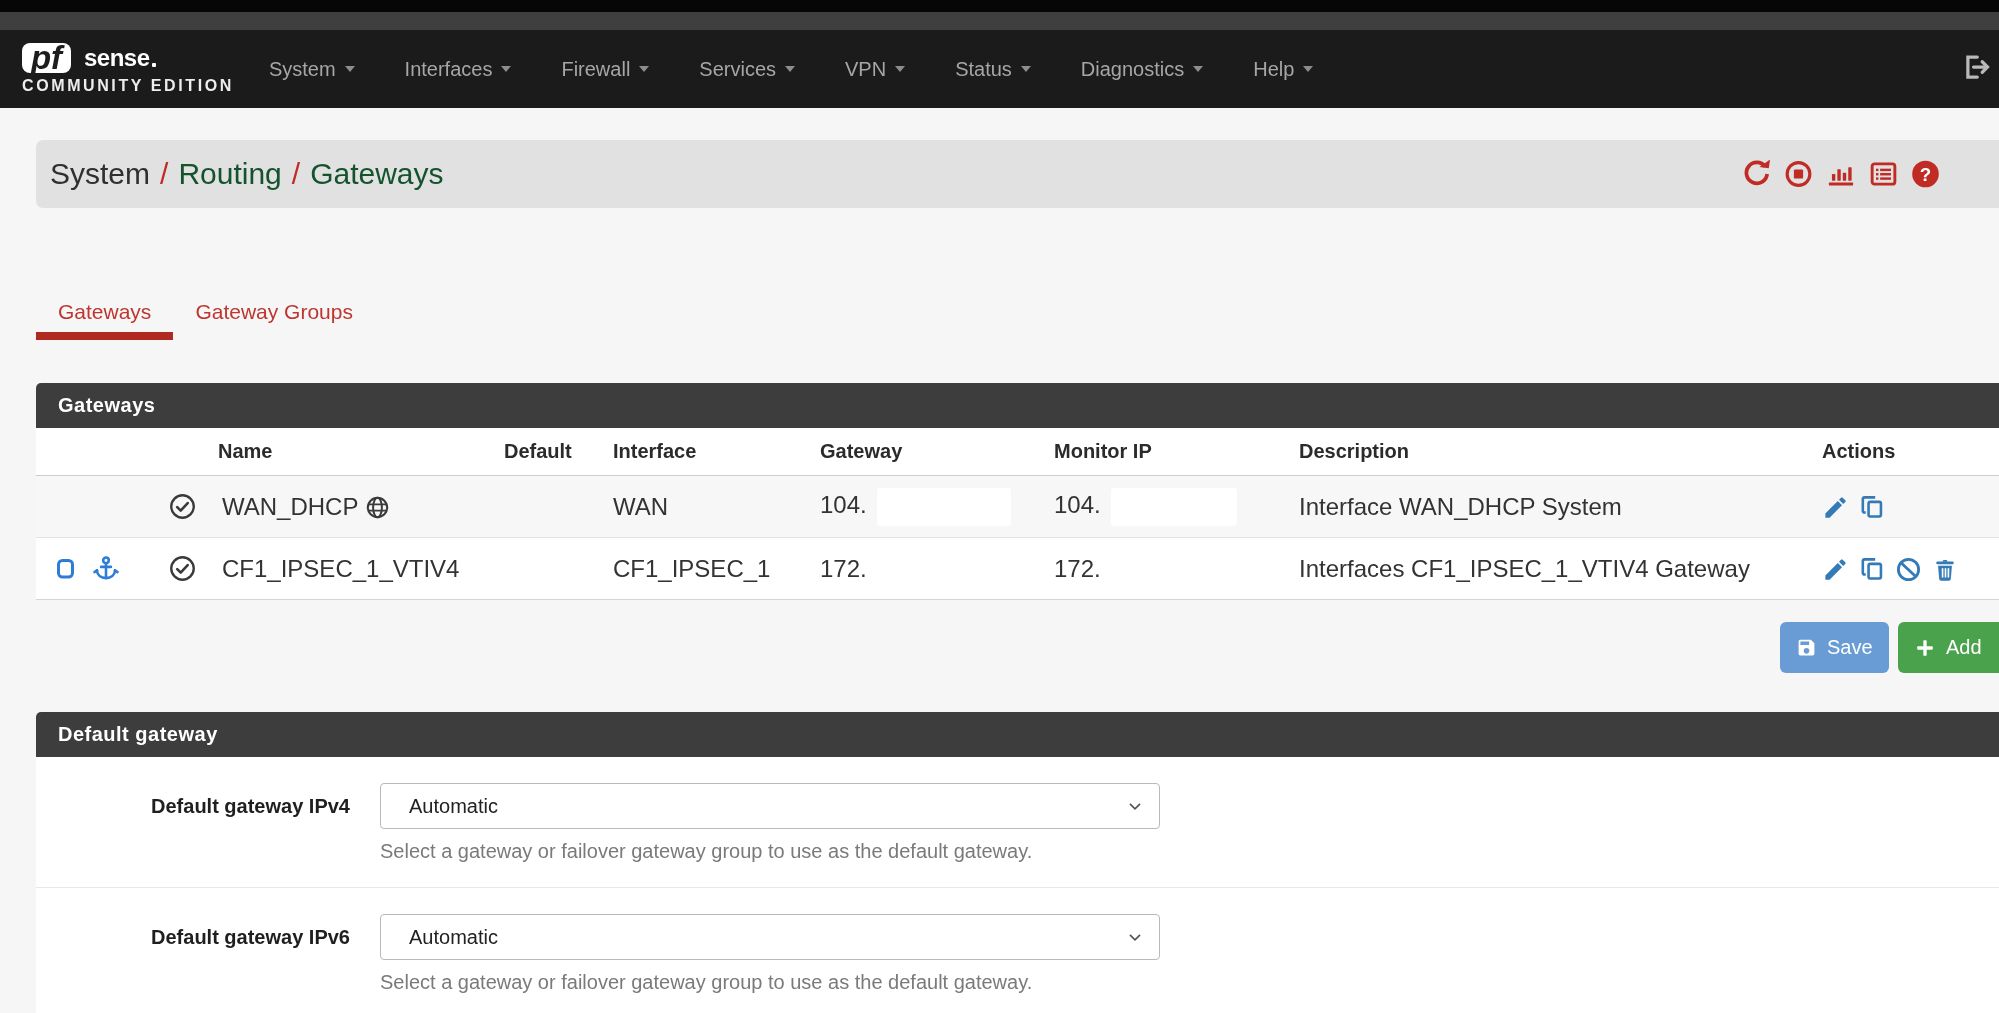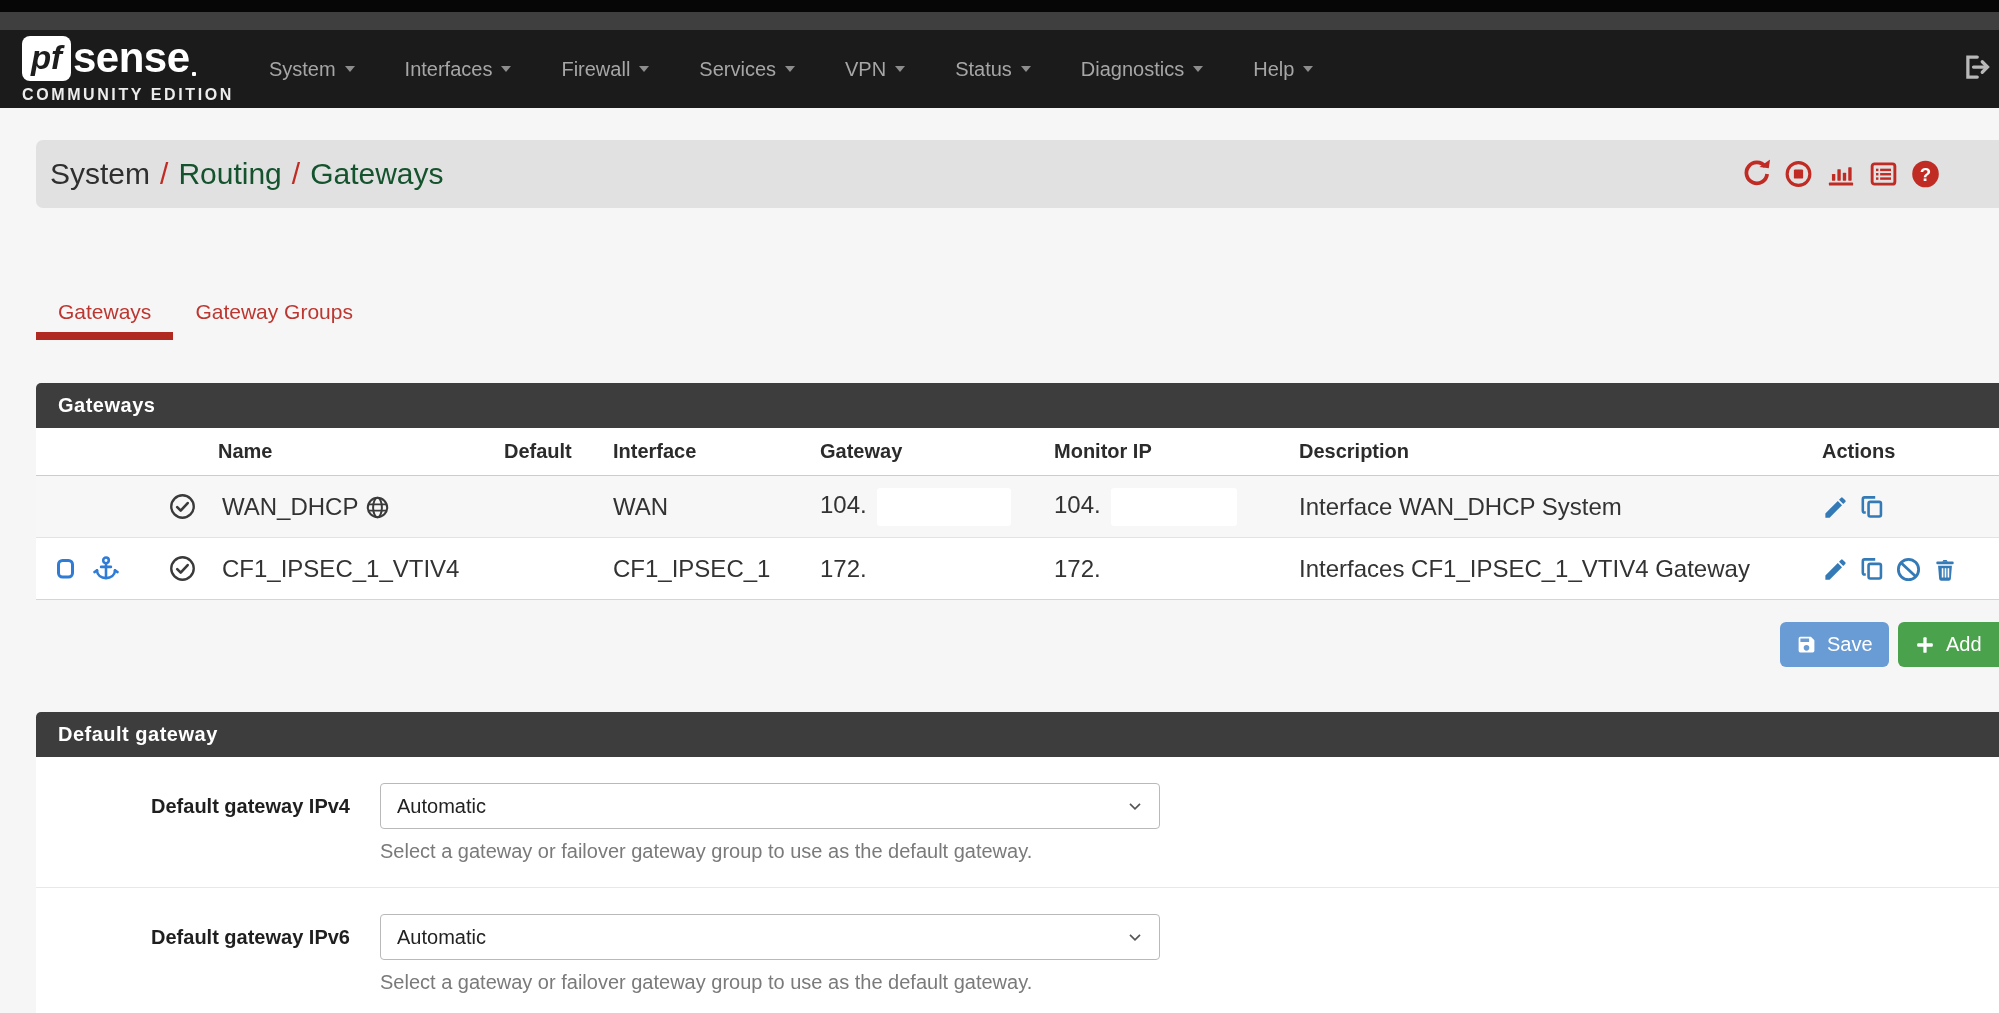--- a/index.html
+++ b/index.html
@@ -7,22 +7,22 @@
               font-family:"Liberation Sans", sans-serif; position:relative; }
 
   
   .strip1 { position:absolute; top:0; left:0; width:100%; height:12px; background:#060606; }
   .strip2 { position:absolute; top:12px; left:0; width:100%; height:18px; background:#3f3f3f; }
   .navbar { position:absolute; top:30px; left:0; width:100%; height:78px; background:#1b1b1b;
             display:flex; align-items:center; }
   .logo { margin-left:22px; display:flex; flex-direction:column; align-items:flex-start; }
   .logo-line1 { display:flex; align-items:center; }
   .pfbox { background:#fff; color:#1d1d1d; font-style:italic; font-weight:900; font-size:33px;
-           width:49px; height:45px; border-radius:8px; display:flex; align-items:center; justify-content:center; }
-  .sense { color:#fff; font-weight:900; font-size:42px; letter-spacing:-0.5px; margin-left:2px; }
+           width:49px; height:30px; border-radius:8px; display:flex; align-items:center; justify-content:center; }
+  .sense { color:#fff; font-weight:900; font-size:24px; letter-spacing:-0.5px; margin-left:13px; }
   .regdot { width:4px; height:4px; background:#fff; border-radius:1px; align-self:flex-end; margin:0 0 6px 2px; }
   .edition { color:#ededed; font-size:16px; letter-spacing:2.6px; font-weight:bold; margin-top:4px; }
   .menu { display:flex; margin-left:10px; }
   .menu-item { color:#a6a6a6; font-size:20px; padding:0 25px; display:flex; align-items:center; cursor:pointer; }
   .caret { display:inline-block; width:0; height:0; border-left:5px solid transparent;
            border-right:5px solid transparent; border-top:6px solid #8d8d8d; margin-left:9px; }
   .signout { position:absolute; right:8px; top:50%; transform:translateY(-50%); }
 
   
   .crumb-band { position:absolute; left:36px; top:140px; width:2064px; height:68px;
@@ -59,34 +59,34 @@
   .cell-icons { padding-left:18px !important; white-space:nowrap; }
   .cell-icons svg { vertical-align:middle; margin-right:7px; }
   .status-ic svg { display:block; margin-left:6px; }
   .name-cell { padding-left:12px !important; white-space:nowrap; }
   .name-cell svg { vertical-align:-5px; margin-left:7px; }
   .redact { display:inline-block; height:38px; background:#fff; border-radius:3px;
             vertical-align:middle; margin-left:10px; }
   .actions-cell svg { vertical-align:middle; margin-right:3px; cursor:pointer; }
 
   
-  .btn { position:absolute; top:622px; height:45px; border:none; border-radius:6px; color:#fff;
+  .btn { position:absolute; top:622px; height:51px; border:none; border-radius:6px; color:#fff;
          font-size:20px; font-family:"Liberation Sans",sans-serif; display:flex; align-items:center;
          gap:10px; padding:0 16px; cursor:pointer; }
   .btn svg { display:block; }
   .btn-save { left:1780px; background:#699cd5; }
   .btn-add  { left:1898px; width:130px; background:#4aa34c; }
 
   
   .frow { padding:26px 0 24px 0; }
   .frow + .frow { border-top:1px solid #e8e8e8; }
   .frow-main { display:flex; align-items:center; }
   .flabel { width:314px; text-align:right; font-weight:bold; font-size:20px; color:#1f1f1f; flex-shrink:0; }
   .fselect { margin-left:30px; width:780px; height:46px; border:1px solid #b9b9b9; border-radius:4px;
-             background:#fff; display:flex; align-items:center; padding:0 16px; font-size:20px;
+             background:#fff; display:flex; align-items:center; padding:0 28px; font-size:20px;
              color:#222; position:relative; cursor:pointer; }
   .fselect svg { position:absolute; right:14px; top:50%; transform:translateY(-50%); }
   .fhelp { margin-left:344px; margin-top:11px; font-size:20px; color:#7a7a7a; }
   .panel-default .body { padding-bottom:4px; }
 </style>
 </head>
 <body>
 
 <div class="strip1"></div>
 <div class="strip2"></div>

